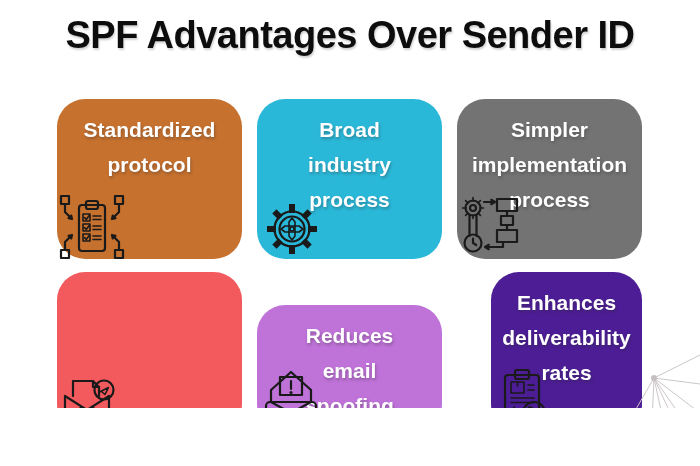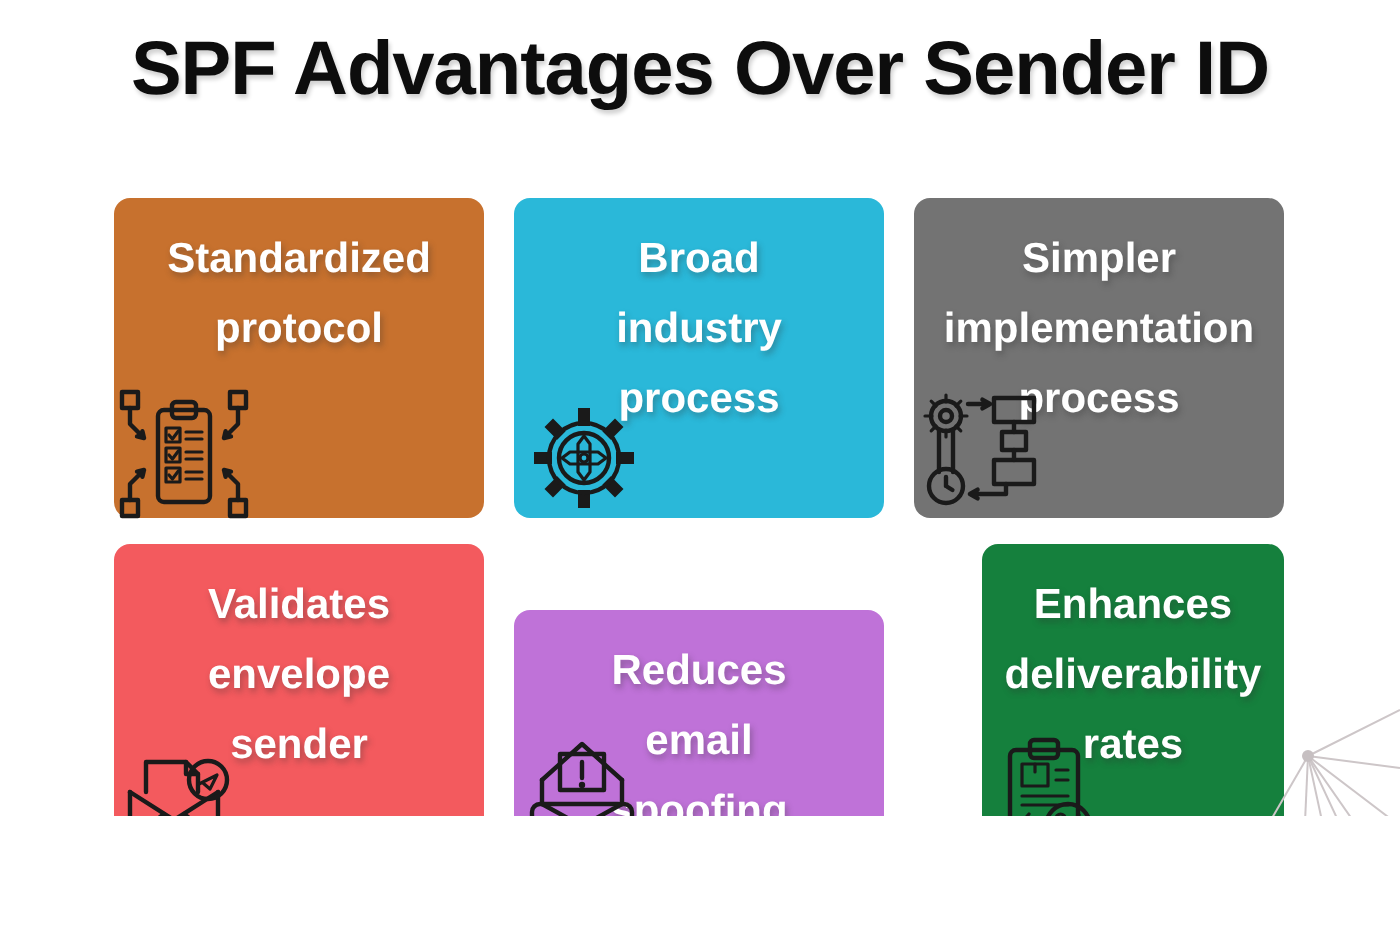--- a/index.html
+++ b/index.html
@@ -11,21 +11,21 @@
     position:absolute;top:12px;left:0;right:0;margin:0;text-align:center;
     font-size:38px;line-height:46px;font-weight:800;color:#0d0d0d;
     letter-spacing:-0.5px;text-shadow:1px 2px 2px rgba(0,0,0,0.18);
   }
   .grid{
     position:absolute;left:57px;top:99px;
     display:grid;grid-template-columns:repeat(3,185px);
     grid-template-rows:160px 160px;column-gap:15px;row-gap:13px;
   }
   .card{
-    position:relative;border-radius:8px;color:#ffffff;
+    position:relative;border-radius:28px;color:#ffffff;
   }
   .card-label{
     margin:13px 4px 0 4px;text-align:center;font-size:21px;font-weight:700;
     line-height:35px;white-space:pre-line;
     text-shadow:1px 2px 3px rgba(45,45,45,0.35);
   }
   .card-icon{
     position:absolute;left:1px;bottom:-2px;width:68px;height:68px;display:block;
   }
   .card-icon svg{display:block;width:100%;height:100%;}
@@ -129,23 +129,20 @@
             <rect x="39" y="37" width="20" height="12"></rect>
             <path d="M49 18 V23 M49 32 V37"></path>
             <path d="M26 9 H37 M37 9 L33.2 6.8 M37 9 L33.2 11.2"></path>
             <path d="M45 49 V54 H27 M27 54 L30.8 51.8 M27 54 L30.8 56.2"></path>
           </g>
         </svg>
       </span>
     </div>
 
     <div class="card" style="background-color: rgb(243, 90, 94);">
-      <div class="card-label">Validates
-envelope
-sender</div>
       <span class="card-icon">
         <svg viewBox="0 0 68 68">
           <g class="ink">
             <path d="M15 30 V15 H35 L41 21 V30"></path>
             <path d="M35 15 V21 H41"></path>
             <path d="M7 30 V54 H51 V30"></path>
             <path d="M7 30 L29 44 L51 30"></path>
             <path d="M7 54 L24 41 M51 54 L34 41"></path>
             <circle cx="46" cy="24" r="9.5"></circle>
           </g>
@@ -171,21 +168,21 @@
             <path d="M30 49 H36"></path>
           </g>
           <g class="ink">
             <path d="M33 15 V23"></path>
           </g>
           <circle class="ink-fill" cx="33" cy="26.5" r="1.6"></circle>
         </svg>
       </span>
     </div>
 
-    <div class="card" style="background-color: #15803d; margin-left: 34px;">
+    <div class="card" style="background-color: #4c1d95; margin-left: 34px;">
       <div class="card-label">Enhances
 deliverability
 rates</div>
       <span class="card-icon">
         <svg viewBox="0 0 68 68">
           <g class="ink">
             <rect x="13" y="9" width="34" height="50" rx="3"></rect>
             <rect x="23" y="4" width="14" height="9" rx="2"></rect>
             <circle cx="42" cy="47" r="11"></circle>
           </g>

